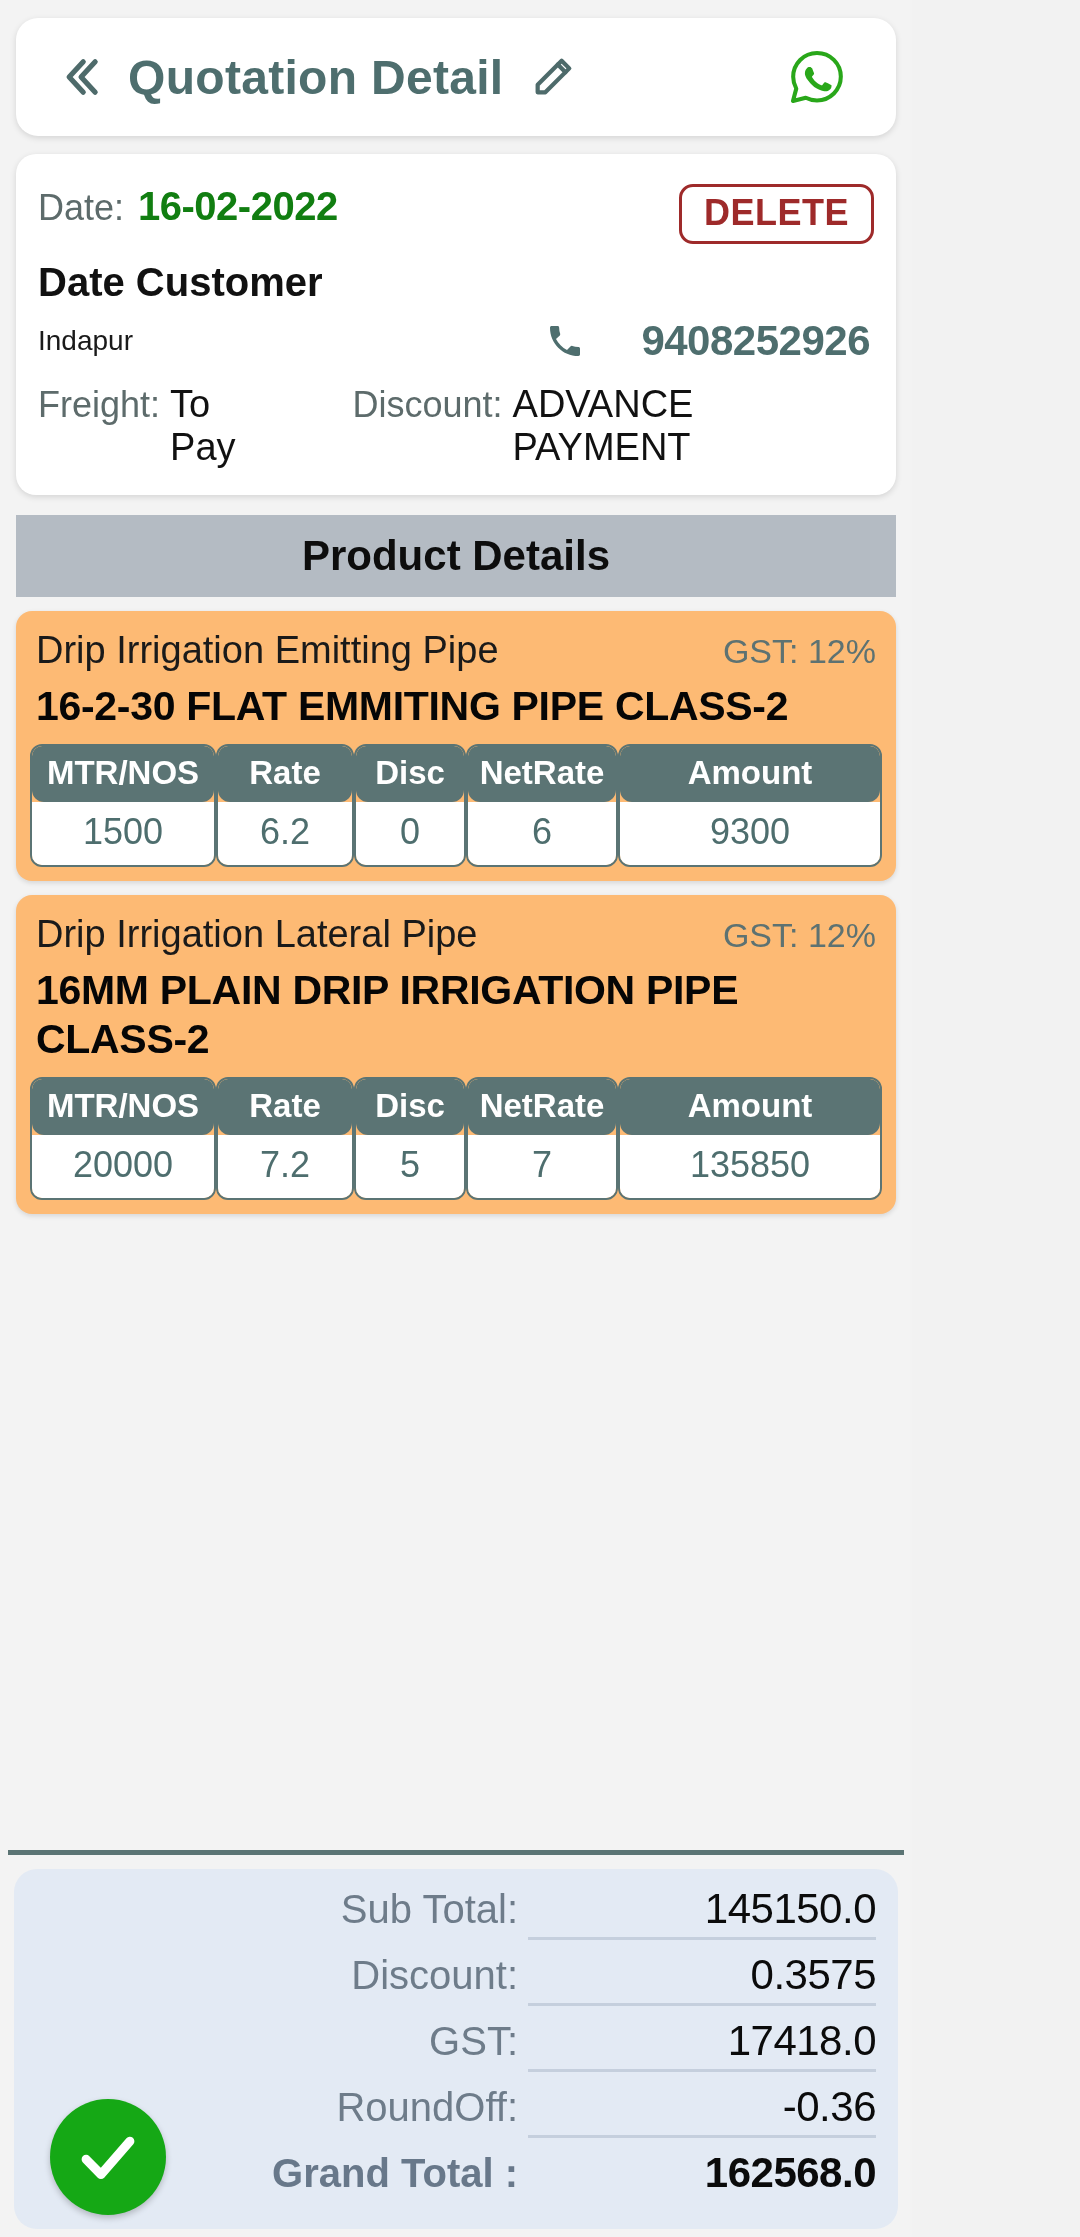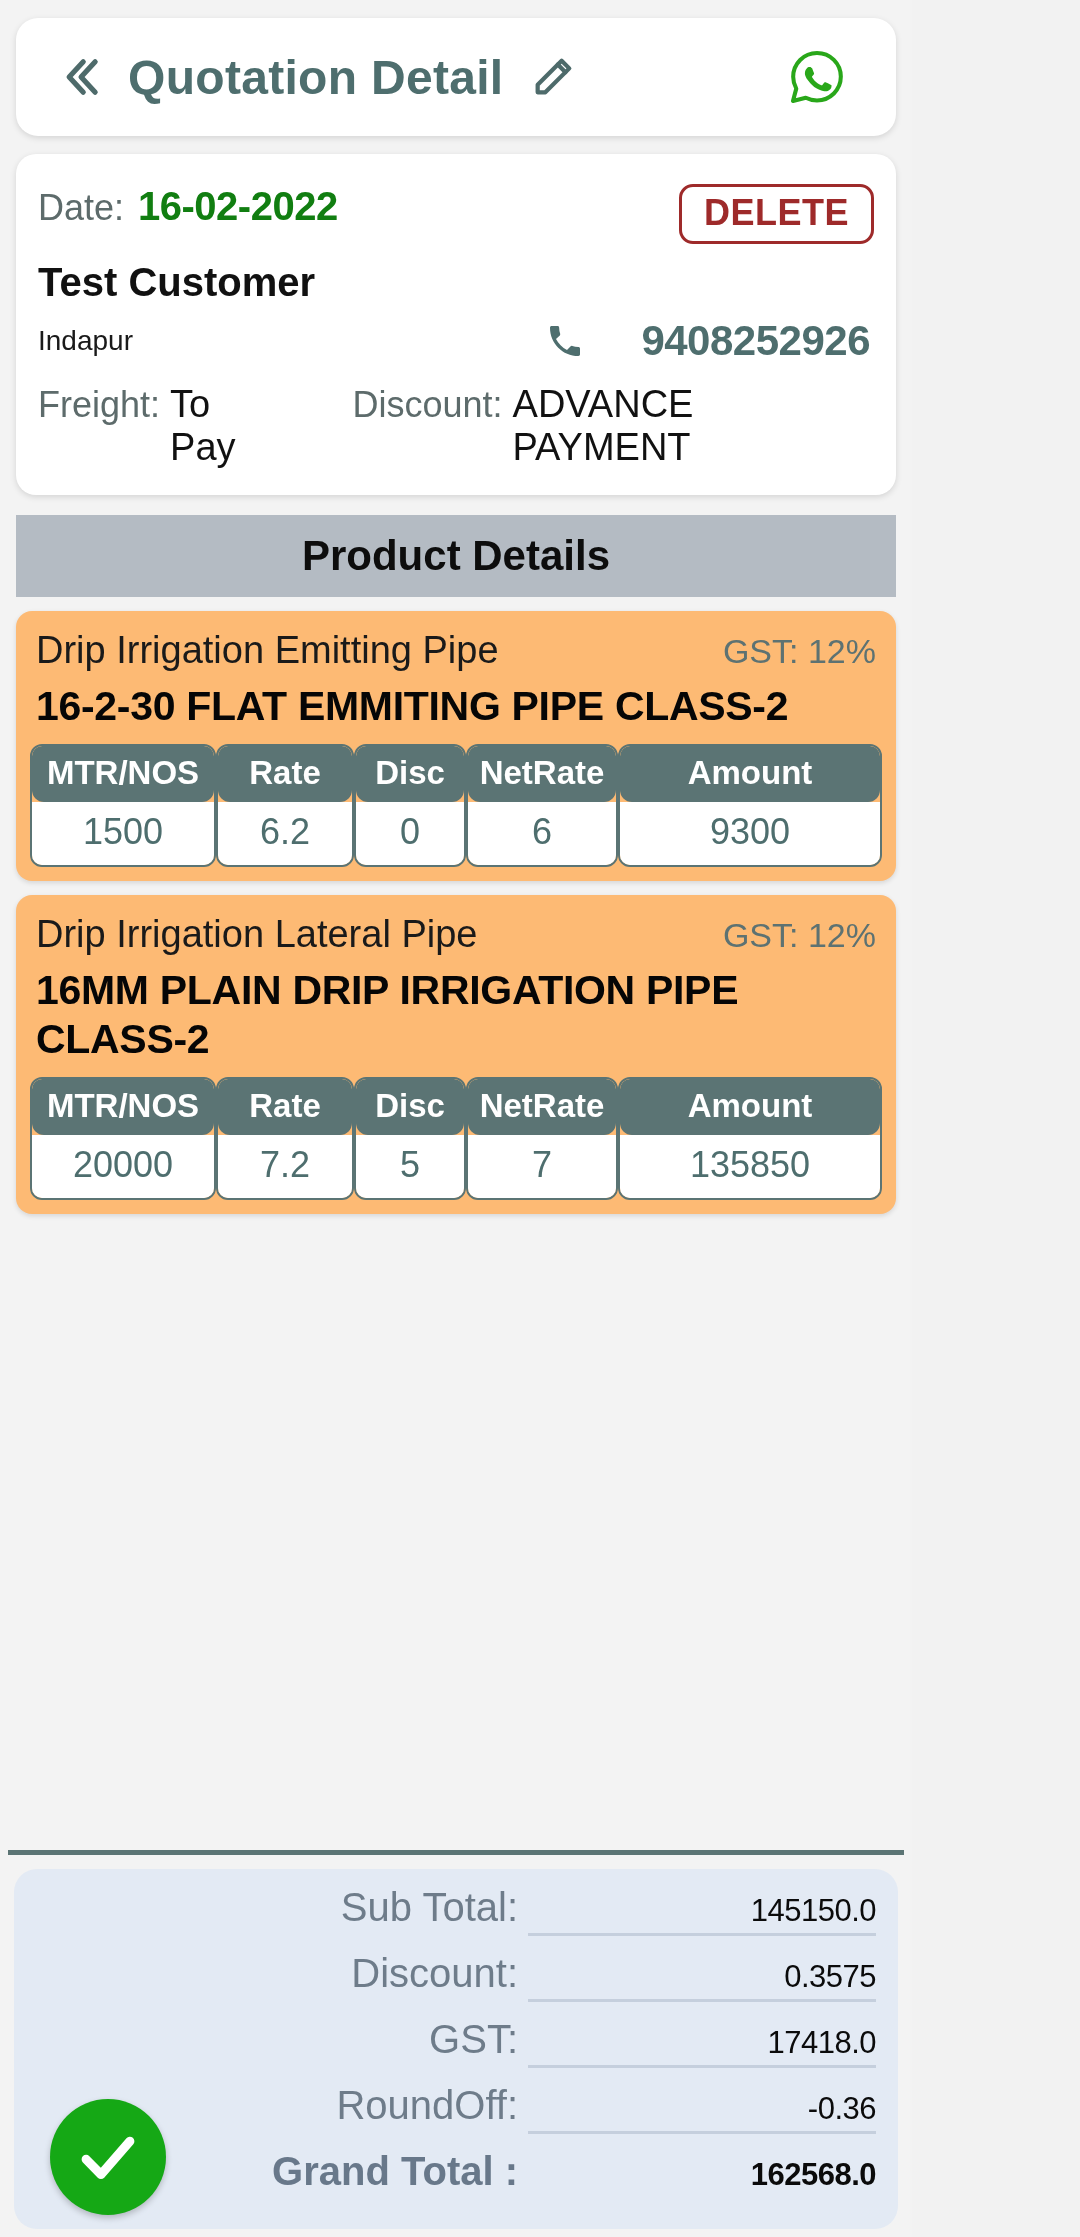--- a/index.html
+++ b/index.html
@@ -315,21 +315,21 @@
     white-space: nowrap;
   }
   .total-value-box {
     width: 348px;
     text-align: right;
     border-bottom: 3px solid #c5cfdd;
     padding-bottom: 4px;
     margin-left: 10px;
   }
   .total-value {
-    font-size: 31px;
+    font-size: 42px;
     color: #0b0b0b;
     letter-spacing: -0.5px;
   }
   .total-row.grand .total-label {
     font-weight: bold;
     color: #68788a;
   }
   .total-row.grand .total-value {
     font-weight: bold;
   }
@@ -367,21 +367,21 @@
 
   <div class="cust-card">
     <div class="cust-row-1">
       <div class="date-wrap">
         <span class="label-muted">Date:</span>
         <span class="date-val">16-02-2022</span>
       </div>
       <div class="delete-btn">DELETE</div>
     </div>
 
-    <div class="cust-name">Test Customer</div>
+    <div class="cust-name">Date Customer</div>
 
     <div class="cust-row-2">
       <span class="cust-city">Indapur</span>
       <span class="phone-wrap">
         <span class="phone-icon">
           <svg width="40" height="40" viewBox="0 0 24 24" fill="currentColor">
             <path d="M6.6 10.8c1.4 2.8 3.8 5.2 6.6 6.6l2.2-2.2c.3-.3.7-.4 1-.2 1.1.4 2.4.6 3.6.6.6 0 1 .4 1 1V20c0 .6-.4 1-1 1C10.6 21 3 13.4 3 4c0-.6.4-1 1-1h3.5c.6 0 1 .4 1 1 0 1.3.2 2.5.6 3.6.1.4 0 .8-.2 1.1l-2.3 2.1z"></path>
           </svg>
         </span>
         <span class="phone-num">9408252926</span>

